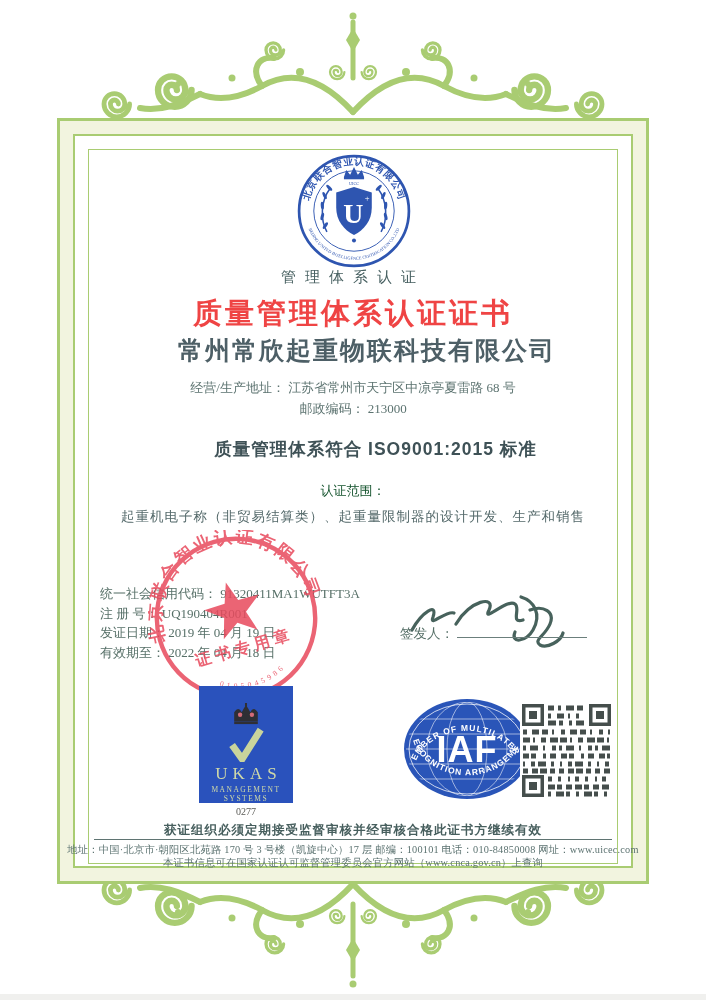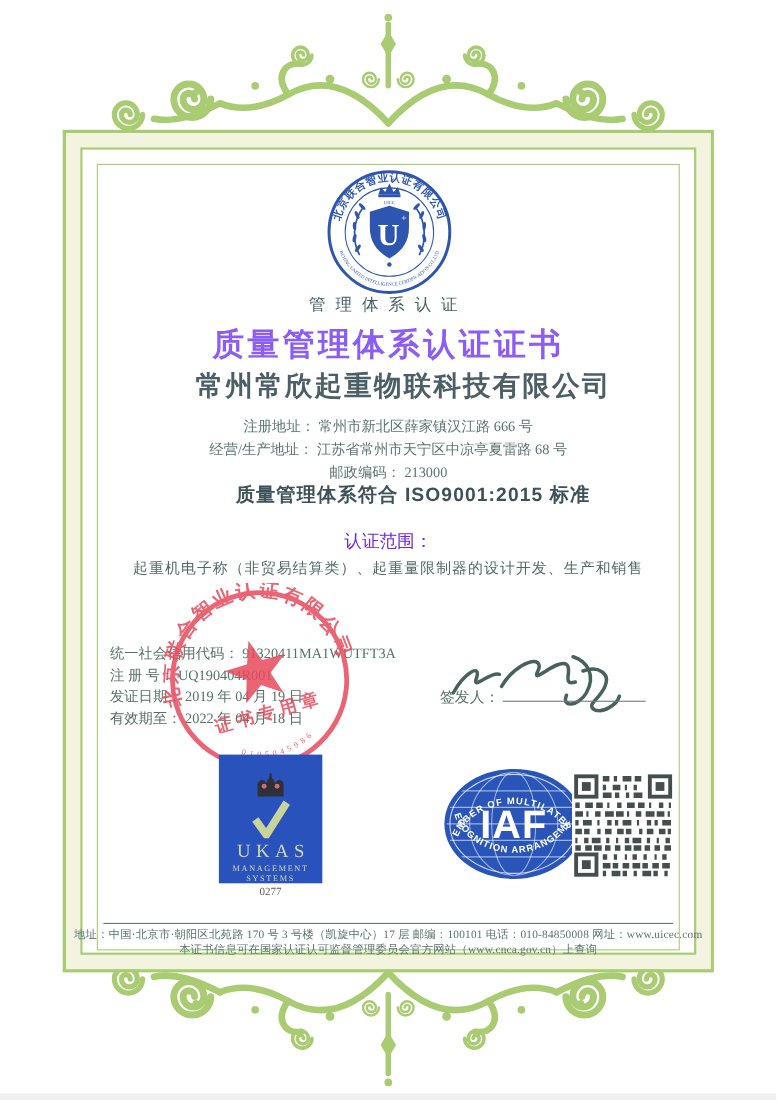--- a/index.html
+++ b/index.html
@@ -8,25 +8,25 @@
   .abs{position:absolute;}
   .center{left:0;right:0;text-align:center;}
 
   
   .frame{position:absolute;left:57px;top:118px;width:592px;height:766px;border:3px solid #a9cc72;box-sizing:border-box;}
   .frame .band{position:absolute;inset:0;border:13px solid #f2f4df;box-sizing:border-box;}
   .frame .line2{position:absolute;inset:13px;border:2px solid #a9cc72;box-sizing:border-box;}
   .frame .line3{position:absolute;left:28px;right:28px;top:28px;bottom:17px;border:1px solid #a9cc72;box-sizing:border-box;}
 
   .seal-caption{top:268px;font-size:15px;letter-spacing:9px;color:#476061;font-family:"Liberation Sans",sans-serif;}
-  .title{top:294px;font-size:29px;font-weight:bold;letter-spacing:3px;color:#8b5cf6;font-family:"Liberation Sans",sans-serif;}
+  .title{top:294px;font-size:29px;font-weight:bold;letter-spacing:3px;color:#ef4444;font-family:"Liberation Sans",sans-serif;}
   .company{top:334px;font-size:25px;font-weight:bold;letter-spacing:2px;color:#4d5f66;font-family:"Liberation Sans",sans-serif;padding-left:28px;}
   .addr{top:377px;font-size:13px;line-height:21px;color:#5c7370;}
   .standard{top:437px;font-size:17.5px;font-weight:bold;letter-spacing:1px;color:#3e5156;font-family:"Liberation Sans",sans-serif;padding-left:45px;}
-  .scope-label{top:482px;font-size:16px;color:#6d28d9;}
+  .scope-label{top:482px;font-size:13px;color:#14532d;}
   .scope-text{top:508px;font-size:13.5px;color:#54696a;letter-spacing:1px;}
   .details{left:100px;top:584px;width:330px;font-size:13px;line-height:19.5px;color:#577068;}
   .signer-row{left:400px;top:624px;font-size:13.5px;color:#577068;}
   .sig-line{display:inline-block;width:130px;border-bottom:1px solid #6b7f7c;height:13px;vertical-align:baseline;}
   .notice{top:822px;font-size:12.5px;font-weight:bold;color:#475f5e;letter-spacing:1px;font-family:"Liberation Sans",sans-serif;}
   .rule{left:94px;top:839px;width:518px;height:1px;background:#5f7472;}
   .foot{font-size:10.3px;color:#5b7270;letter-spacing:0.2px;}
   .foot1{top:843px;}
   .foot2{top:856px;}
 
@@ -147,21 +147,20 @@
     </g>
     <circle cx="75" cy="113" r="2.6" fill="#2e55b0"></circle>
   </svg>
 
   <div class="abs center seal-caption">管理体系认证</div>
 
   <div class="abs center title">质量管理体系认证证书</div>
   <div class="abs center company">常州常欣起重物联科技有限公司</div>
 
   <div class="abs center addr">
-    <div>注册地址： 常州市新北区薛家镇汉江路 666 号</div>
     <div>经营/生产地址： 江苏省常州市天宁区中凉亭夏雷路 68 号</div>
     <div>邮政编码： 213000</div>
   </div>
 
   <div class="abs center standard">质量管理体系符合  ISO9001:2015 标准</div>
   <div class="abs center scope-label">认证范围：</div>
   <div class="abs center scope-text">起重机电子称（非贸易结算类）、起重量限制器的设计开发、生产和销售</div>
 
   <div class="abs details">
     <div>统一社会信用代码： 91320411MA1WUTFT3A</div>
@@ -273,18 +272,19 @@
       <line x1="3" y1="46" x2="90" y2="46" stroke-dasharray="3 4 8 5 2 7 4 3"></line>
       <line x1="3" y1="54" x2="90" y2="54" stroke-dasharray="6 2 5 7 3 4 6 5"></line>
       <line x1="3" y1="62" x2="90" y2="62" stroke-dasharray="2 6 4 3 8 5 3 6"></line>
       <line x1="3" y1="69" x2="90" y2="69" stroke-dasharray="5 4 6 2 7 3 5 4"></line>
       <line x1="28" y1="77" x2="90" y2="77" stroke-dasharray="4 6 3 7 2 5"></line>
       <line x1="28" y1="85" x2="90" y2="85" stroke-dasharray="7 2 5 4 6 3"></line>
       <line x1="28" y1="92" x2="90" y2="92" stroke-dasharray="3 5 8 2 4 6"></line>
     </g>
   </svg>
 
+  <div class="abs center notice">获证组织必须定期接受监督审核并经审核合格此证书方继续有效</div>
   <div class="rule abs"></div>
   <div class="abs center foot foot1">地址：中国·北京市·朝阳区北苑路 170 号 3 号楼（凯旋中心）17 层  邮编：100101  电话：010-84850008  网址：www.uicec.com</div>
   <div class="abs center foot foot2">本证书信息可在国家认证认可监督管理委员会官方网站（www.cnca.gov.cn）上查询</div>
 
   <div class="abs" style="left:0;bottom:0;width:706px;height:6px;background:#f0f0ee;"></div>
 </div>
 
 </body></html>

